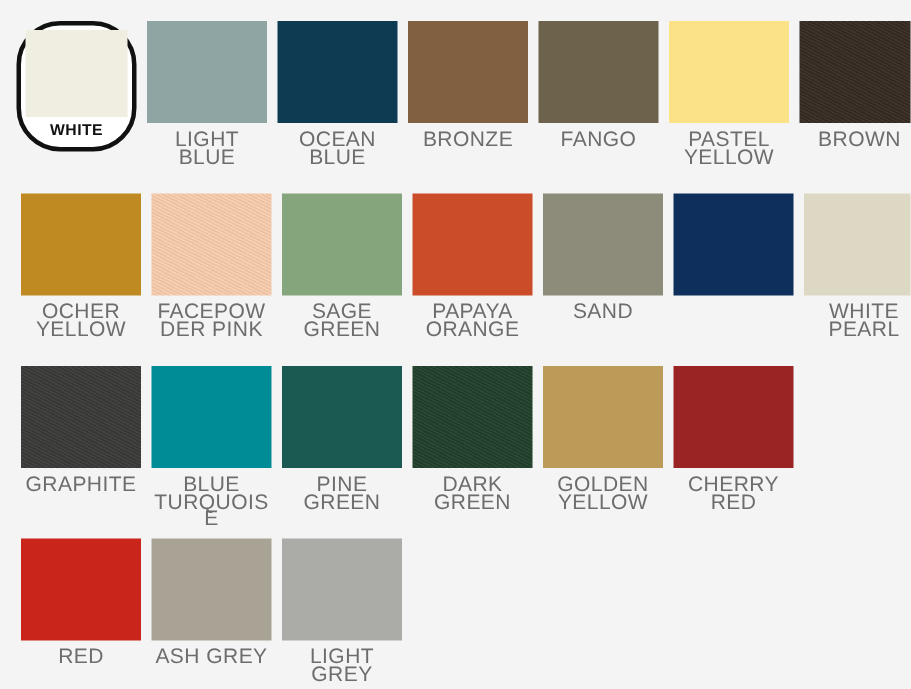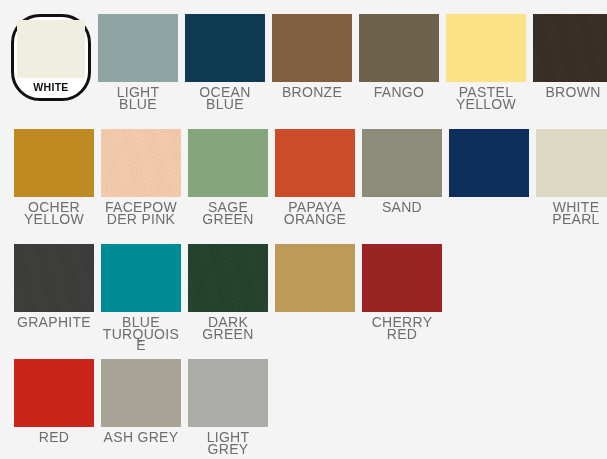--- a/index.html
+++ b/index.html
@@ -181,25 +181,30 @@
   <div class="swatch-row">
       <div class="swatch-cell">
         <span class="swatch-chip textured" style="background-color: rgb(58, 58, 56);"></span>
         <span class="swatch-label">GRAPHITE</span>
       </div>
       <div class="swatch-cell">
         <span class="swatch-chip" style="background-color: rgb(0, 140, 150);"></span>
         <span class="swatch-label">BLUE TURQUOISE</span>
       </div>
       <div class="swatch-cell">
+        <span class="swatch-chip" style="background-color: rgb(27, 89, 83);"></span>
+        <span class="swatch-label">PINE GREEN</span>
+      </div>
+      <div class="swatch-cell">
         <span class="swatch-chip textured" style="background-color: rgb(32, 64, 42);"></span>
         <span class="swatch-label">DARK GREEN</span>
       </div>
       <div class="swatch-cell">
         <span class="swatch-chip" style="background-color: rgb(188, 154, 87);"></span>
+        <span class="swatch-label">GOLDEN YELLOW</span>
       </div>
       <div class="swatch-cell">
         <span class="swatch-chip" style="background-color: rgb(154, 36, 35);"></span>
         <span class="swatch-label">CHERRY RED</span>
       </div>
     </div>
   <div class="swatch-row">
       <div class="swatch-cell">
         <span class="swatch-chip" style="background-color: rgb(201, 37, 26);"></span>
         <span class="swatch-label">RED</span>

